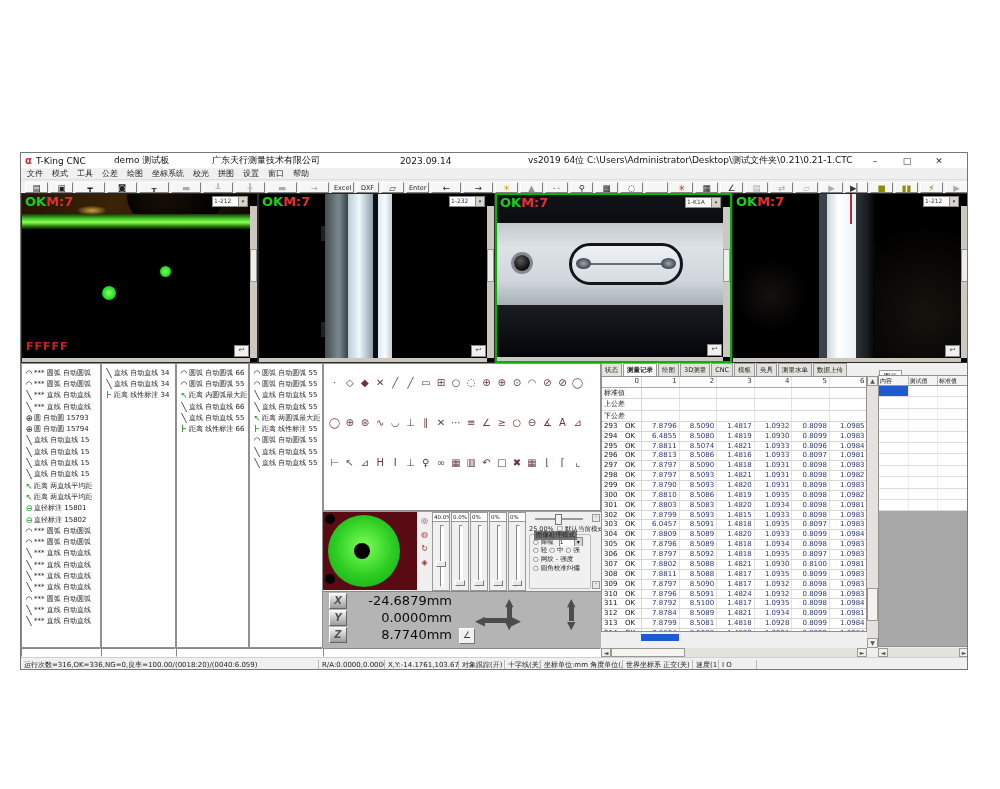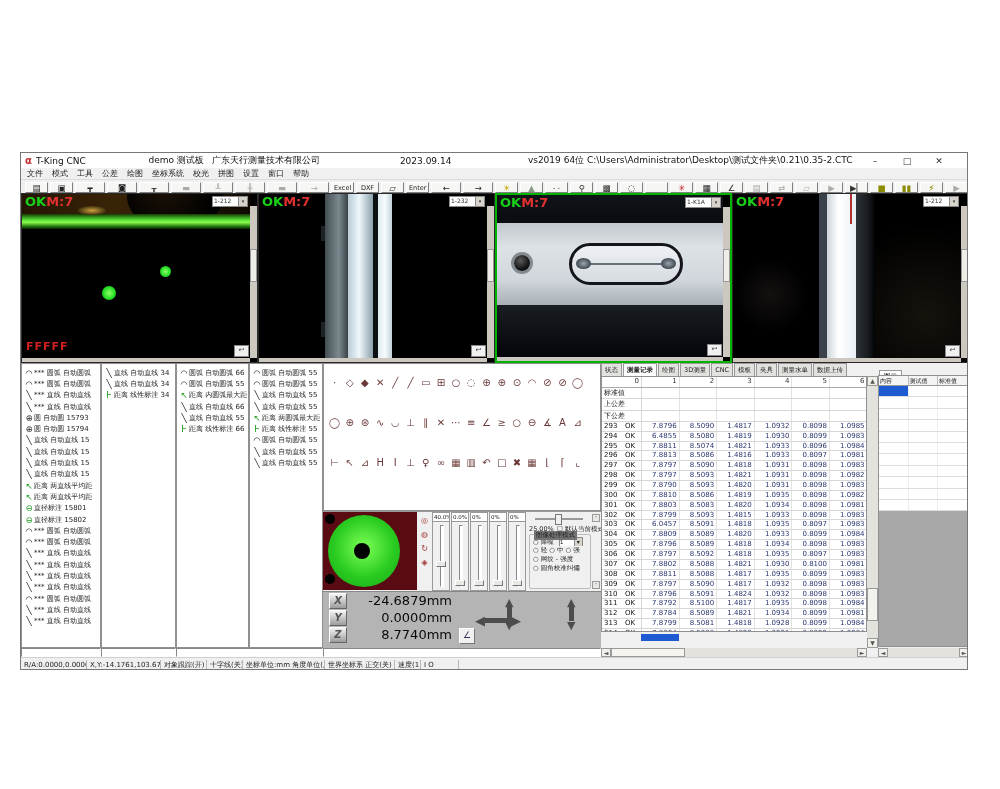--- a/index.html
+++ b/index.html
@@ -5,21 +5,21 @@
   html,body{margin:0;padding:0;}
   .page{position:relative;width:1000px;height:789px;background:#fff;overflow:hidden;
         font-family:"DejaVu Sans","Liberation Sans",sans-serif;}
   #app{position:absolute;left:20px;top:152px;width:948px;height:518px;background:#f0f0f0;
        border:1px solid #777;box-sizing:border-box;overflow:hidden;}
 
   
   .titlebar{height:15px;background:#ffffff;display:flex;align-items:center;font-size:9px;color:#111;white-space:nowrap;}
   .titlebar .logo{color:#c03030;font-weight:bold;font-size:10px;margin:0 4px 0 4px;}
   .titlebar span{margin-right:8px;}
-  .t-app{width:70px;}    .t-demo{width:90px;text-align:right;}   .t-comp{width:180px;}
+  .t-app{width:70px;}    .t-demo{width:90px;}   .t-comp{width:180px;}
   .t-date{width:120px;}  .t-path{flex:1;overflow:hidden;}
   .winbtns{display:flex;}
   .winbtn{width:24px;text-align:center;font-size:9px;color:#333;}
 
   
   .menubar{height:11px;background:#f0f0f0;border-bottom:1px solid #dcdcdc;display:flex;align-items:center;
            font-size:8px;color:#222;padding-left:6px;}
   .menu-item{margin-right:9px;white-space:nowrap;}
 
   
@@ -236,21 +236,21 @@
 <div class="page">
 
 <div id="app">
 
   <div class="titlebar">
     <span class="logo">α</span>
     <span class="t-app">T-King    CNC</span>
     <span class="t-demo">demo  测试板</span>
     <span class="t-comp">广东天行测量技术有限公司</span>
     <span class="t-date">2023.09.14</span>
-    <span class="t-path">vs2019 64位  C:\Users\Administrator\Desktop\测试文件夹\0.21\0.35-2.CTC</span>
+    <span class="t-path">vs2019 64位  C:\Users\Administrator\Desktop\测试文件夹\0.21\0.21-1.CTC</span>
     <span class="winbtns">
       <span class="winbtn">–</span>
       <span class="winbtn">□</span>
       <span class="winbtn">✕</span>
     </span>
   </div>
 
   <div class="menubar">
         <span class="menu-item">文件</span>
         <span class="menu-item">模式</span>
@@ -1058,20 +1058,21 @@
       <div class="th"></div>
       <div class="ar rt">►</div>
     </div>
     <div class="hscroll" style="left:857px;width:91px;">
       <div class="ar lt">◄</div>
       <div class="ar rt">►</div>
     </div>
   </div>
 
   <div class="statusbar">
+        <div class="seg" style="width:298px">运行次数=316,OK=336,NG=0,良率=100.00/(0018:20)/(0040:6.059)</div>
         <div class="seg" style="width:66px">R/A:0.0000,0.0000</div>
         <div class="seg" style="width:74px">X,Y:-14.1761,103.6784</div>
         <div class="seg" style="width:46px">对象跟踪(开)</div>
         <div class="seg" style="width:36px">十字线(关)</div>
         <div class="seg" style="width:82px">坐标单位:mm 角度单位(度)</div>
         <div class="seg" style="width:70px">世界坐标系 正交(关)</div>
         <div class="seg" style="width:26px">速度(1)</div>
         <div class="seg" style="width:38px">I O</div>
       </div>
 

